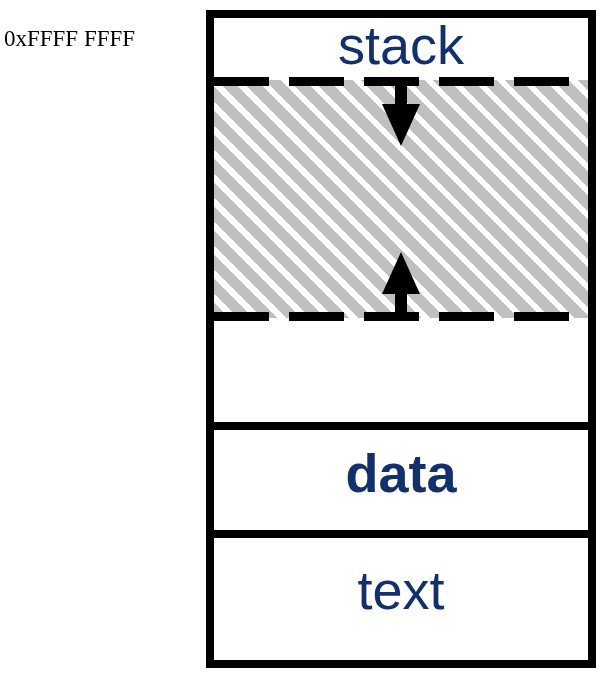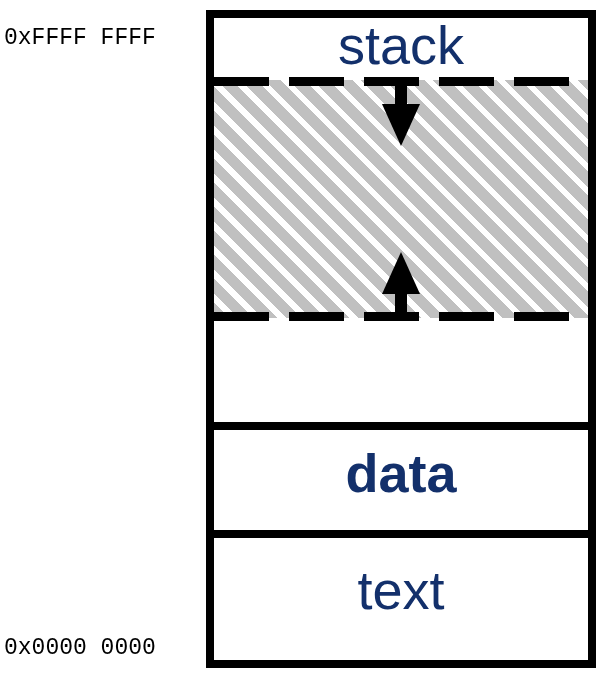--- a/index.html
+++ b/index.html
@@ -19,21 +19,21 @@
     position: absolute;
     left: 0;
     top: 0;
     width: 608px;
     height: 680px;
   }
 
   
   .addr-label {
     position: absolute;
-    font-family: Liberation Mono, monospace;
+    font-family: Liberation Serif, serif;
     font-size: 23px;
     letter-spacing: 0px;
     color: #000000;
     white-space: pre;
     line-height: 1;
   }
   #addr-top   { left: 4px;  top: 27px; }
   #addr-bottom{ left: 4px;  top: 637px; }
 
   
@@ -142,21 +142,20 @@
   }
   .arrow svg { display: block; }
 </style>
 </head>
 <body>
 
 <div id="diagram">
 
   <div class="addr-label" id="addr-top">0xFFFF FFFF</div>
 
-  <div class="addr-label" id="addr-bottom">0x0000 0000</div>
 
   <div id="memory-box">
 
     <div class="seg" id="seg-stack">
       <div class="seg-label" id="label-stack">stack</div>
     </div>
 
     <div class="seg" id="seg-free"></div>
 
 

